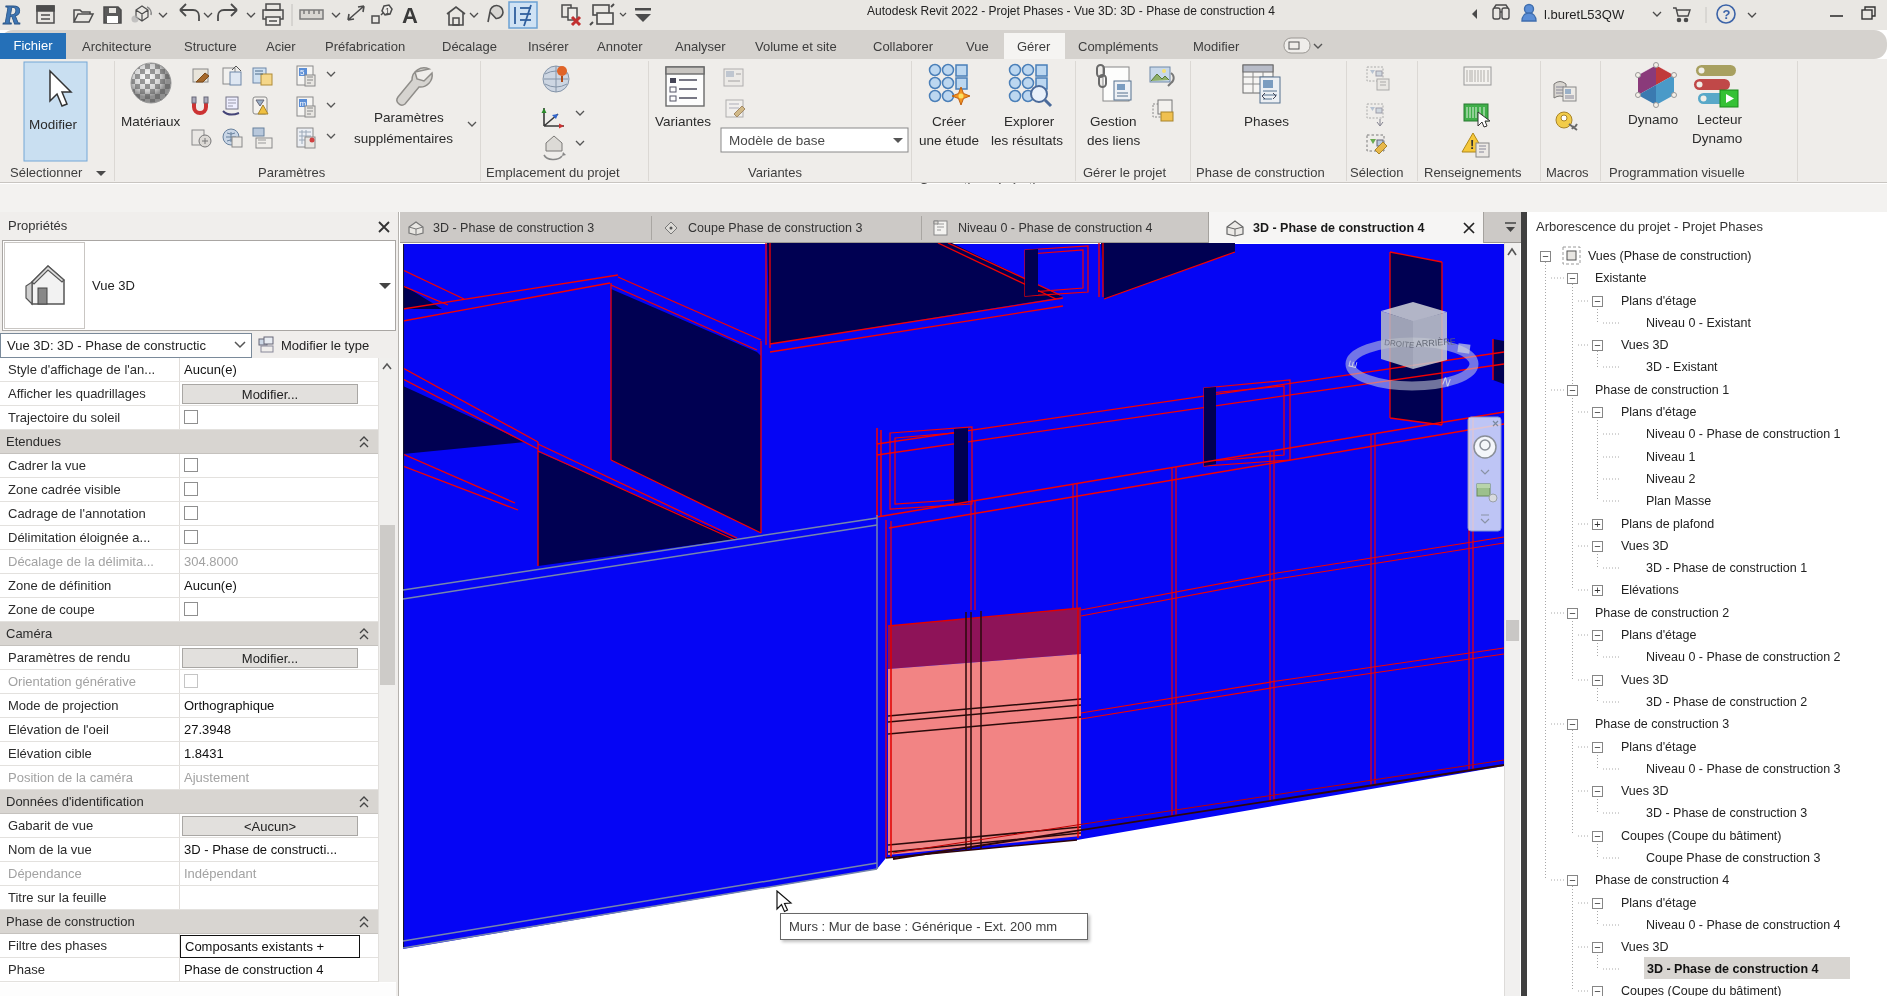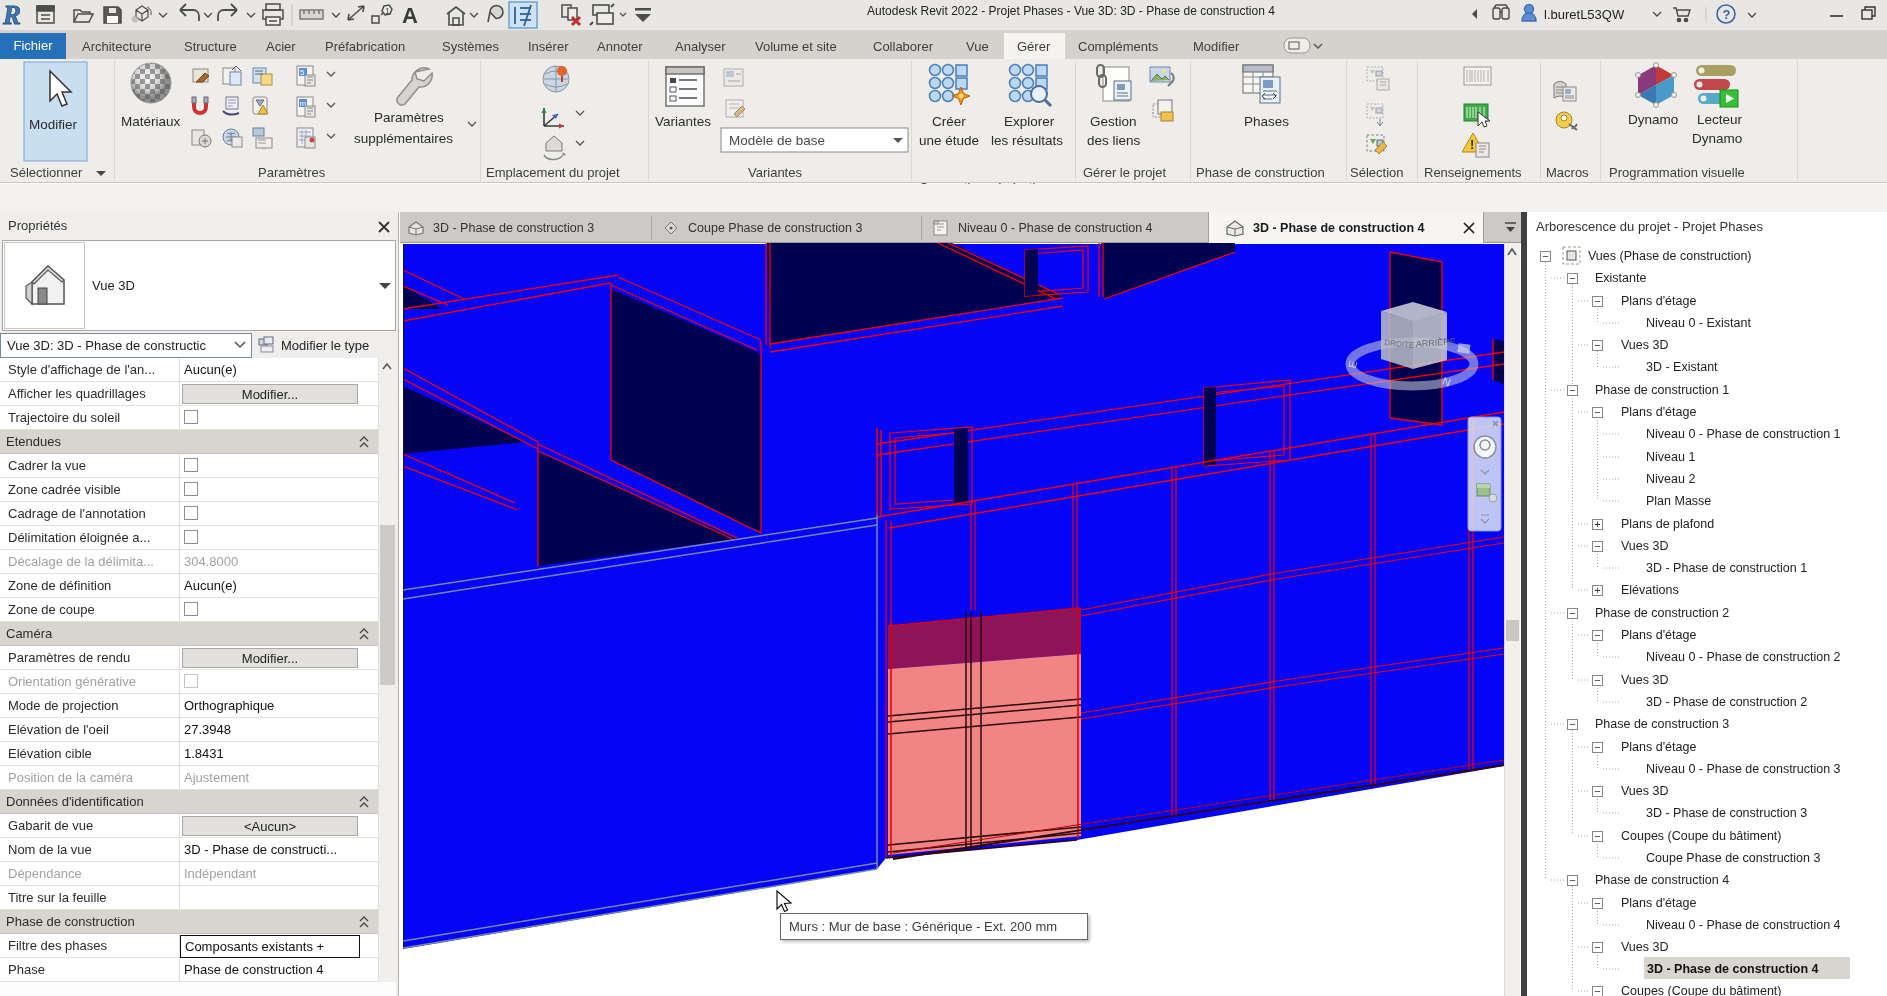--- a/index.html
+++ b/index.html
@@ -125,28 +125,28 @@
       </g>
 <path d="M288 13 l4 4 l4 -4" stroke-width="1.3"></path>
 <line x1="370" y1="16" x2="383" y2="16" stroke="#333" stroke-width="1.6"></line>
 <g transform="translate(398,0)" stroke="#333">
         <rect x="4" y="10" width="10" height="9"></rect>
         <path d="M7 10 v-3 h10 v9 h-3"></path>
       </g>
 </g>
   </svg>
 
-<div class="a" id="tabrow" style="left:0;top:30px;width:1887px;height:29px;background:#d5d2ce;">
+<div class="a" id="tabrow" style="left:0;top:30px;width:1887px;height:29px;background:#d5d2ce;border-radius:13px;">
 <div class="a" style="left:0;top:3px;width:66px;height:26px;background:#2570b8;color:#fff;font-size:13px;text-align:center;line-height:26px;">Fichier</div>
 <div class="a" style="left:1004px;top:3px;width:61px;height:26px;background:#f5f4f2;"></div>
 <div class="lbl" style="left:82px;top:9px;">Architecture</div>
 <div class="lbl" style="left:184px;top:9px;">Structure</div>
 <div class="lbl" style="left:266px;top:9px;">Acier</div>
 <div class="lbl" style="left:325px;top:9px;">Préfabrication</div>
-<div class="lbl" style="left:442px;top:9px;">Systèmes</div>
+<div class="lbl" style="left:442px;top:9px;">Décalage</div>
 <div class="lbl" style="left:528px;top:9px;">Insérer</div>
 <div class="lbl" style="left:597px;top:9px;text-align:center;">Annoter</div>
 <div class="lbl" style="left:675px;top:9px;">Analyser</div>
 <div class="lbl" style="left:755px;top:9px;">Volume et site</div>
 <div class="lbl" style="left:873px;top:9px;">Collaborer</div>
 <div class="lbl" style="left:966px;top:9px;">Vue</div>
 <div class="lbl" style="left:1017px;top:9px;">Gérer</div>
 <div class="lbl" style="left:1078px;top:9px;">Compléments</div>
 <div class="lbl" style="left:1193px;top:9px;">Modifier</div>
 <svg class="a" style="left:1283px;top:7px" width="40" height="18">

